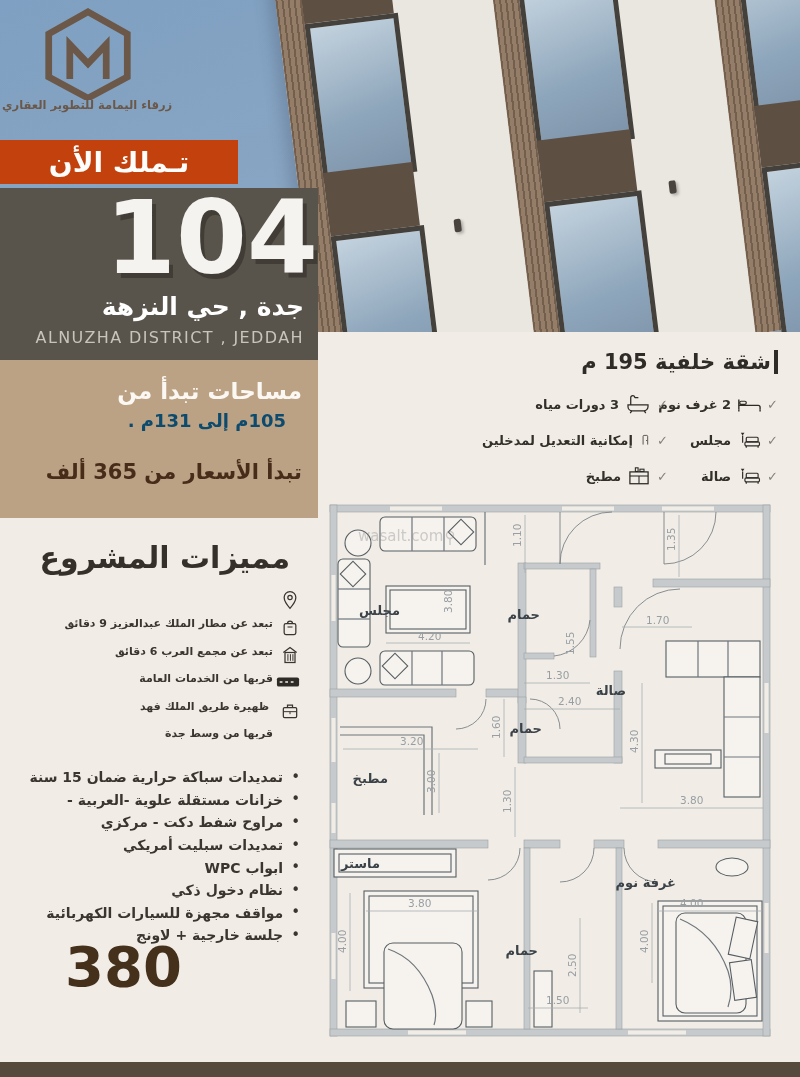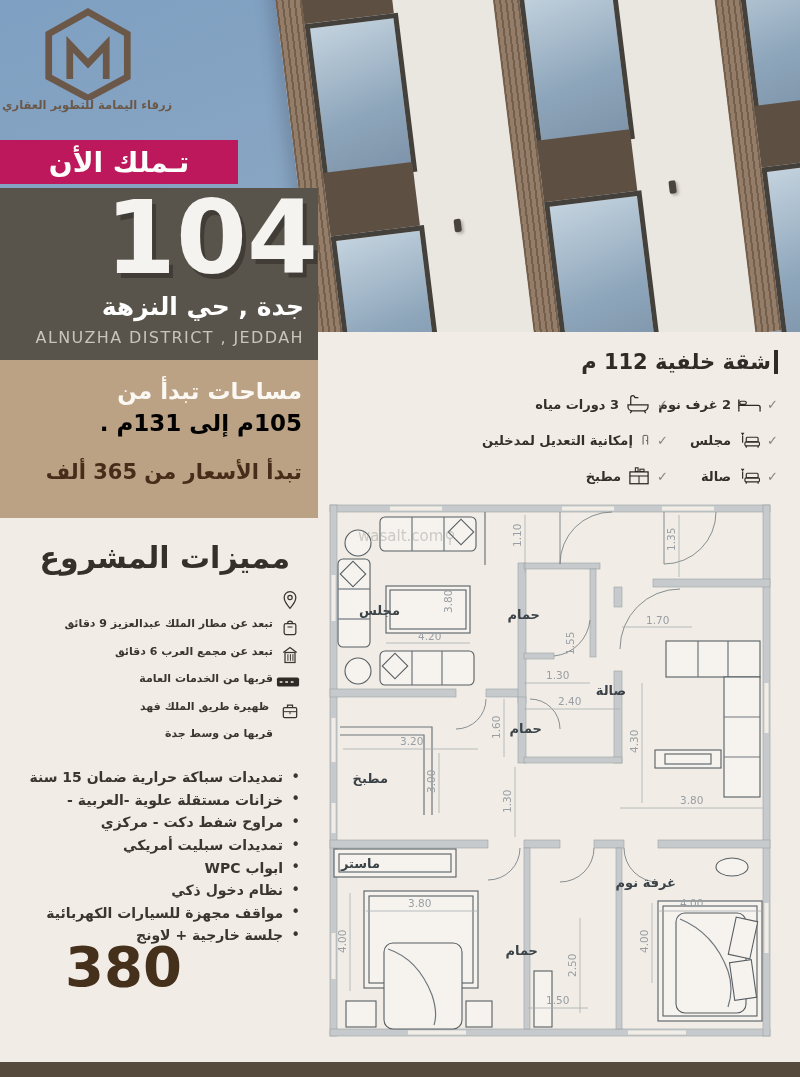--- a/index.html
+++ b/index.html
@@ -18,31 +18,31 @@
   .win{position:absolute;background:linear-gradient(165deg,#c3d2de 0%,#8ea6bb 60%,#7d93a9 100%);
        border:5px solid #44403b;}
   .lamp{position:absolute;width:7px;height:13px;background:#4a443e;border-radius:2px;box-shadow:2px 2px 3px rgba(0,0,0,.25);}
 
   
   .logo{position:absolute;left:40px;top:8px;width:96px;height:92px;}
   .brandname{position:absolute;left:2px;top:98px;width:172px;text-align:left;
              font-size:11.5px;font-weight:bold;color:#6b5848;direction:rtl;}
 
   
-  .banner{position:absolute;left:0;top:140px;width:238px;height:44px;background:#be185d;
+  .banner{position:absolute;left:0;top:140px;width:238px;height:44px;background:#c2410c;
           display:flex;align-items:center;justify-content:center;}
   .banner span{font-size:28px;font-weight:bold;color:#fdfdfb;direction:rtl;}
   .darkbox{position:absolute;left:0;top:188px;width:318px;height:172px;background:#59544b;}
   .num104{position:absolute;left:0;top:-4px;width:100%;text-align:right;font-size:102px;line-height:1.05;
           font-weight:bold;color:#f4f3ef;text-shadow:4px 5px 0 rgba(35,32,28,.45);}
   .loc-ar{position:absolute;right:14px;top:104px;font-size:25px;font-weight:bold;color:#ffffff;direction:rtl;}
   .loc-en{position:absolute;right:14px;top:140px;font-size:16px;letter-spacing:1.4px;color:#c8c4bb;}
   .beigebox{position:absolute;left:0;top:360px;width:318px;height:158px;background:#bca284;}
   .bg-l1{position:absolute;right:16px;top:18px;font-size:23px;font-weight:bold;color:#fbf8f3;direction:rtl;}
-  .bg-l2{position:absolute;right:16px;top:50px;font-size:23px;font-weight:bold;color:#000000;direction:rtl;}
+  .bg-l2{position:absolute;right:32px;top:50px;font-size:18px;font-weight:bold;color:#0c4a6e;direction:rtl;}
   .bg-l3{position:absolute;right:16px;top:100px;font-size:21px;font-weight:bold;color:#462c19;direction:rtl;}
 
   
   .feat-title{position:absolute;left:0;top:540px;width:290px;direction:rtl;text-align:right;
               padding-right:6px;font-size:30px;font-weight:bold;color:#35302a;}
   .feat-list{position:absolute;left:4px;top:586px;width:296px;direction:rtl;}
   .feat-row{display:flex;align-items:center;height:27.5px;gap:7px;}
   .feat-row svg{flex:0 0 auto;}
   .feat-label{font-size:11px;font-weight:bold;color:#3a352f;white-space:nowrap;margin-top:48px;}
   .bullet-list{position:absolute;left:4px;top:766px;width:296px;direction:rtl;}
@@ -222,21 +222,21 @@
         <span class="bullet-label">جلسة  خارجية + لاونج</span>
       </div>
   </div>
 
   <div class="price">
     <div class="p-num">380</div>
   </div>
 
   <div class="specs-title">
     <span class="title-bar"></span>
-    <span>شقة خلفية 112 م</span>
+    <span>شقة خلفية 195 م</span>
   </div>
 
   <div class="spec-col right">
     <div class="spec-item">
       <span class="check">✓</span>
       <svg width="24" height="18" viewBox="0 0 26 18">
         <path d="M2 15 V4" stroke="#2e2b27" stroke-width="1.5" fill="none"></path>
         <rect x="3" y="6" width="7" height="3.5" rx="1.5" fill="none" stroke="#2e2b27" stroke-width="1.3"></rect>
         <path d="M2 10.5 h21 a2 2 0 0 1 2 2 V15" fill="none" stroke="#2e2b27" stroke-width="1.5"></path>
         <path d="M25 15 v2 M2 15 v2" stroke="#2e2b27" stroke-width="1.5"></path>

